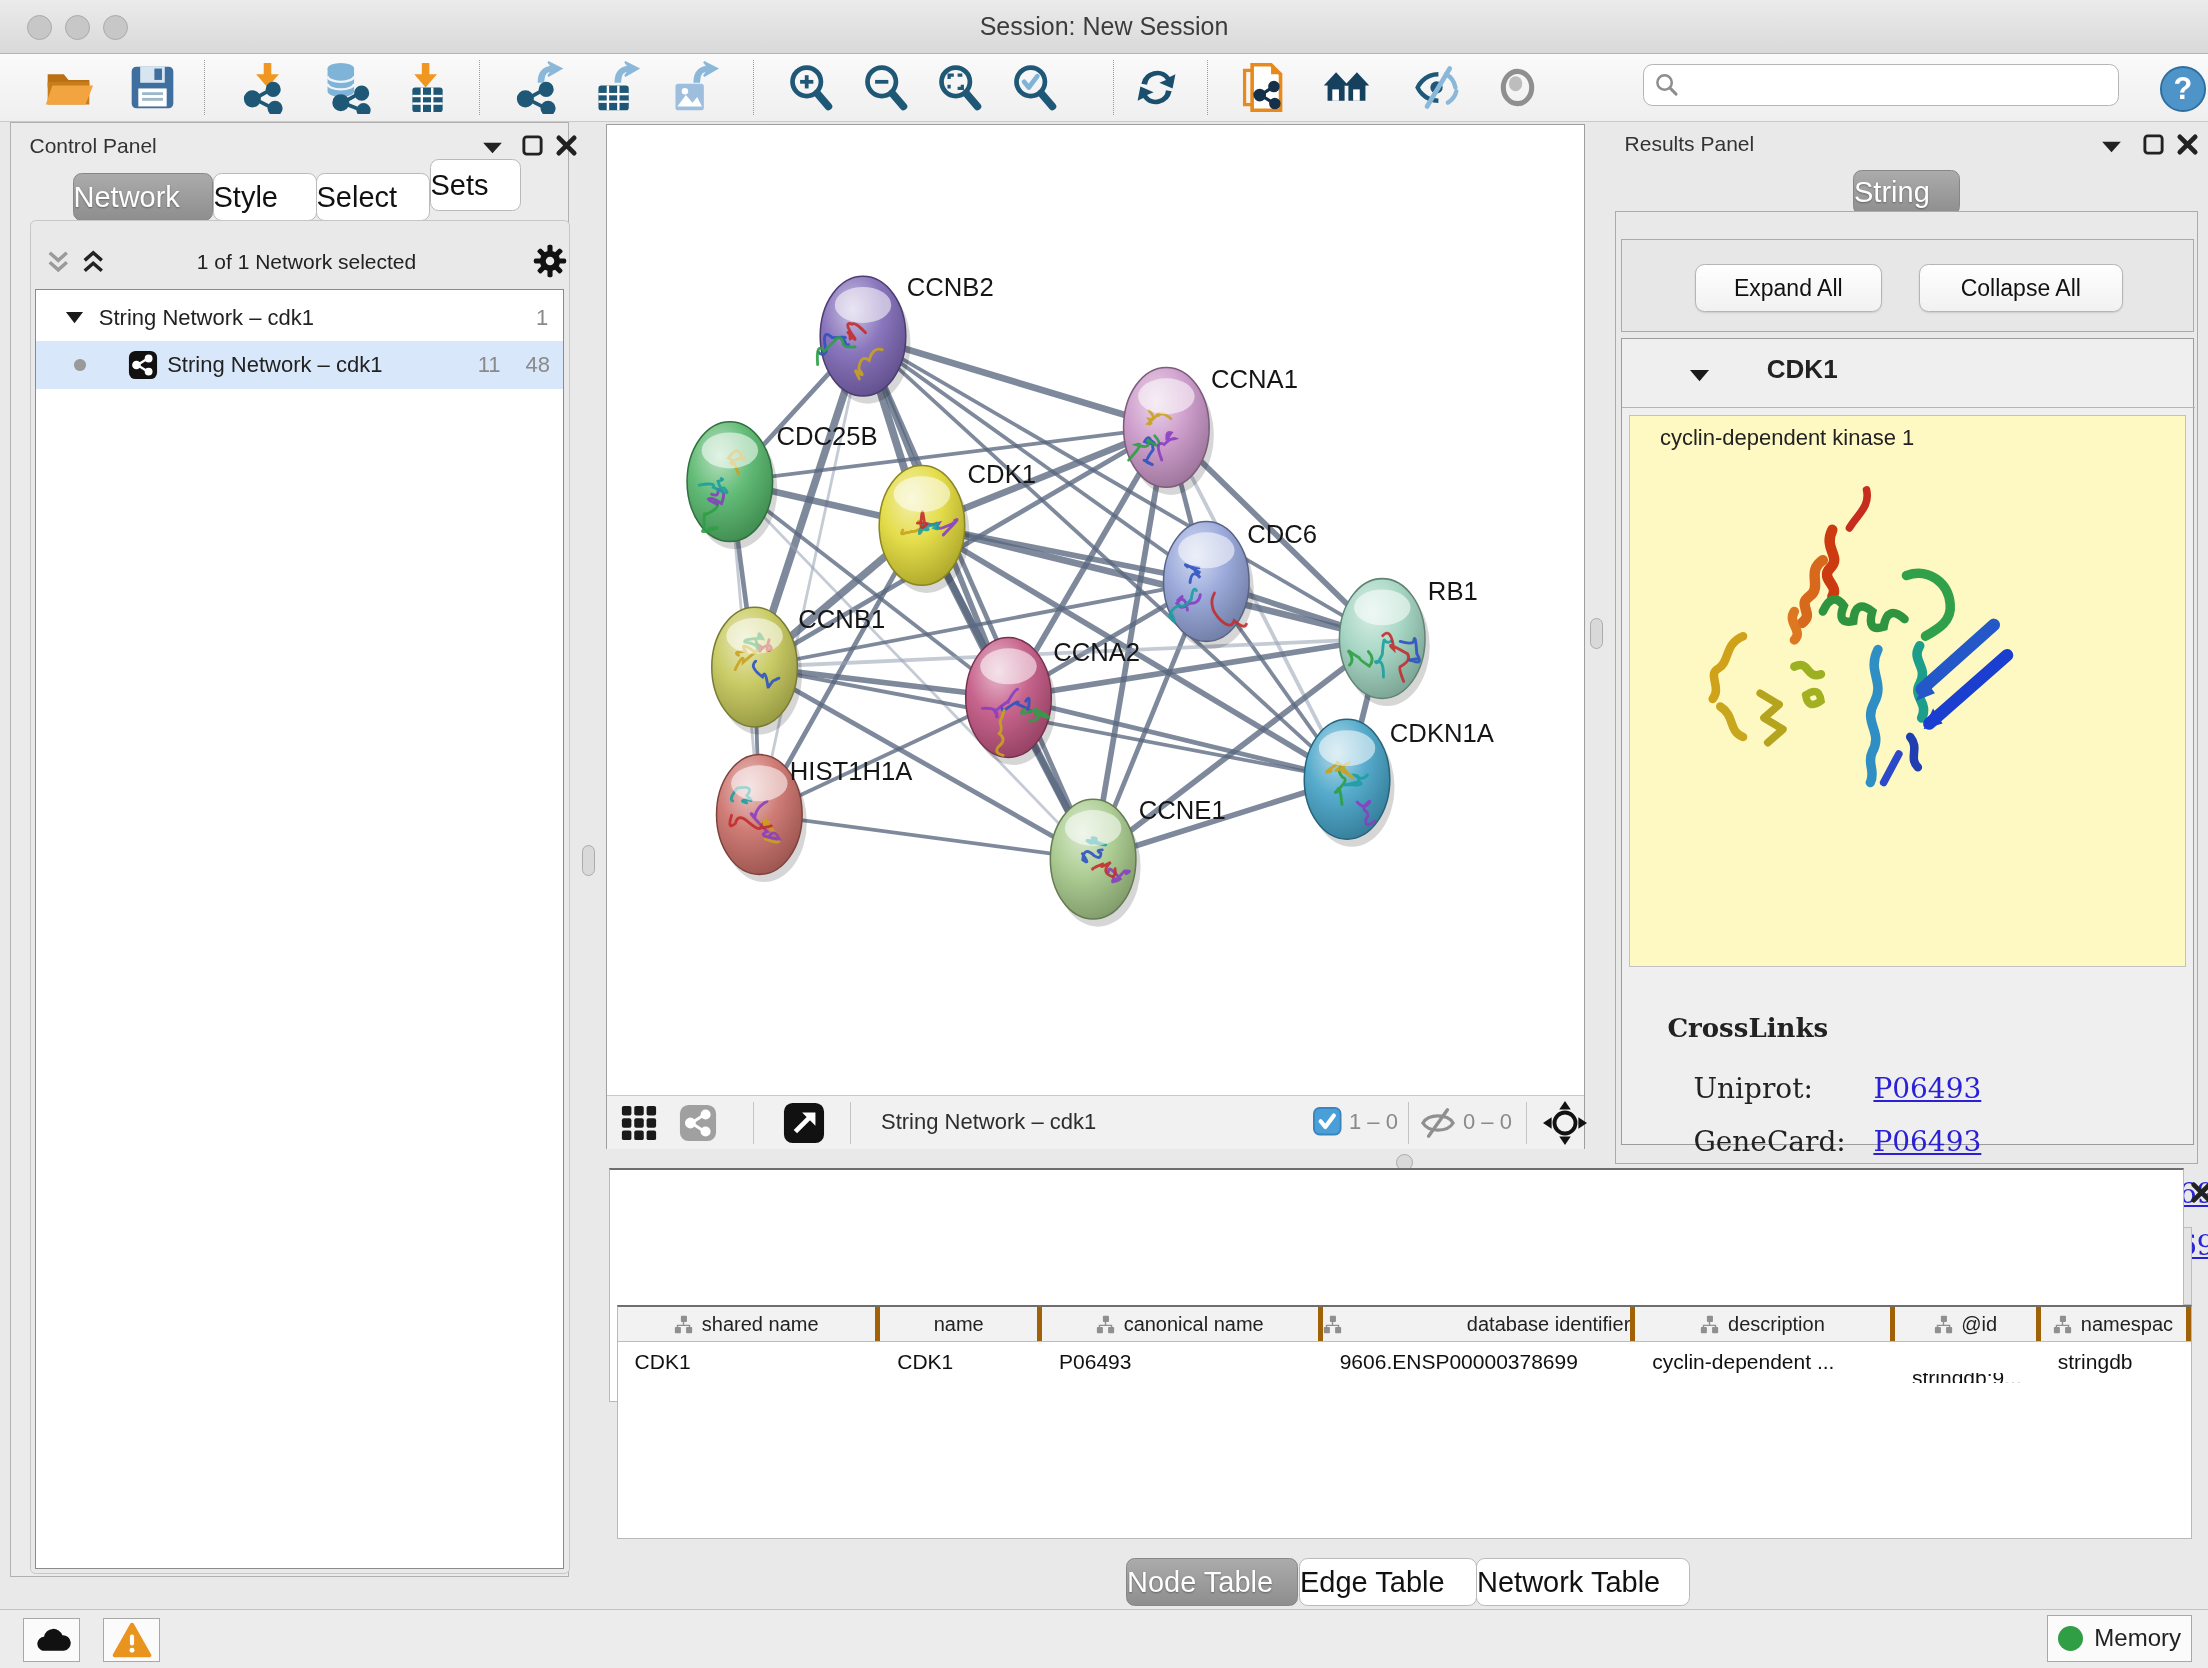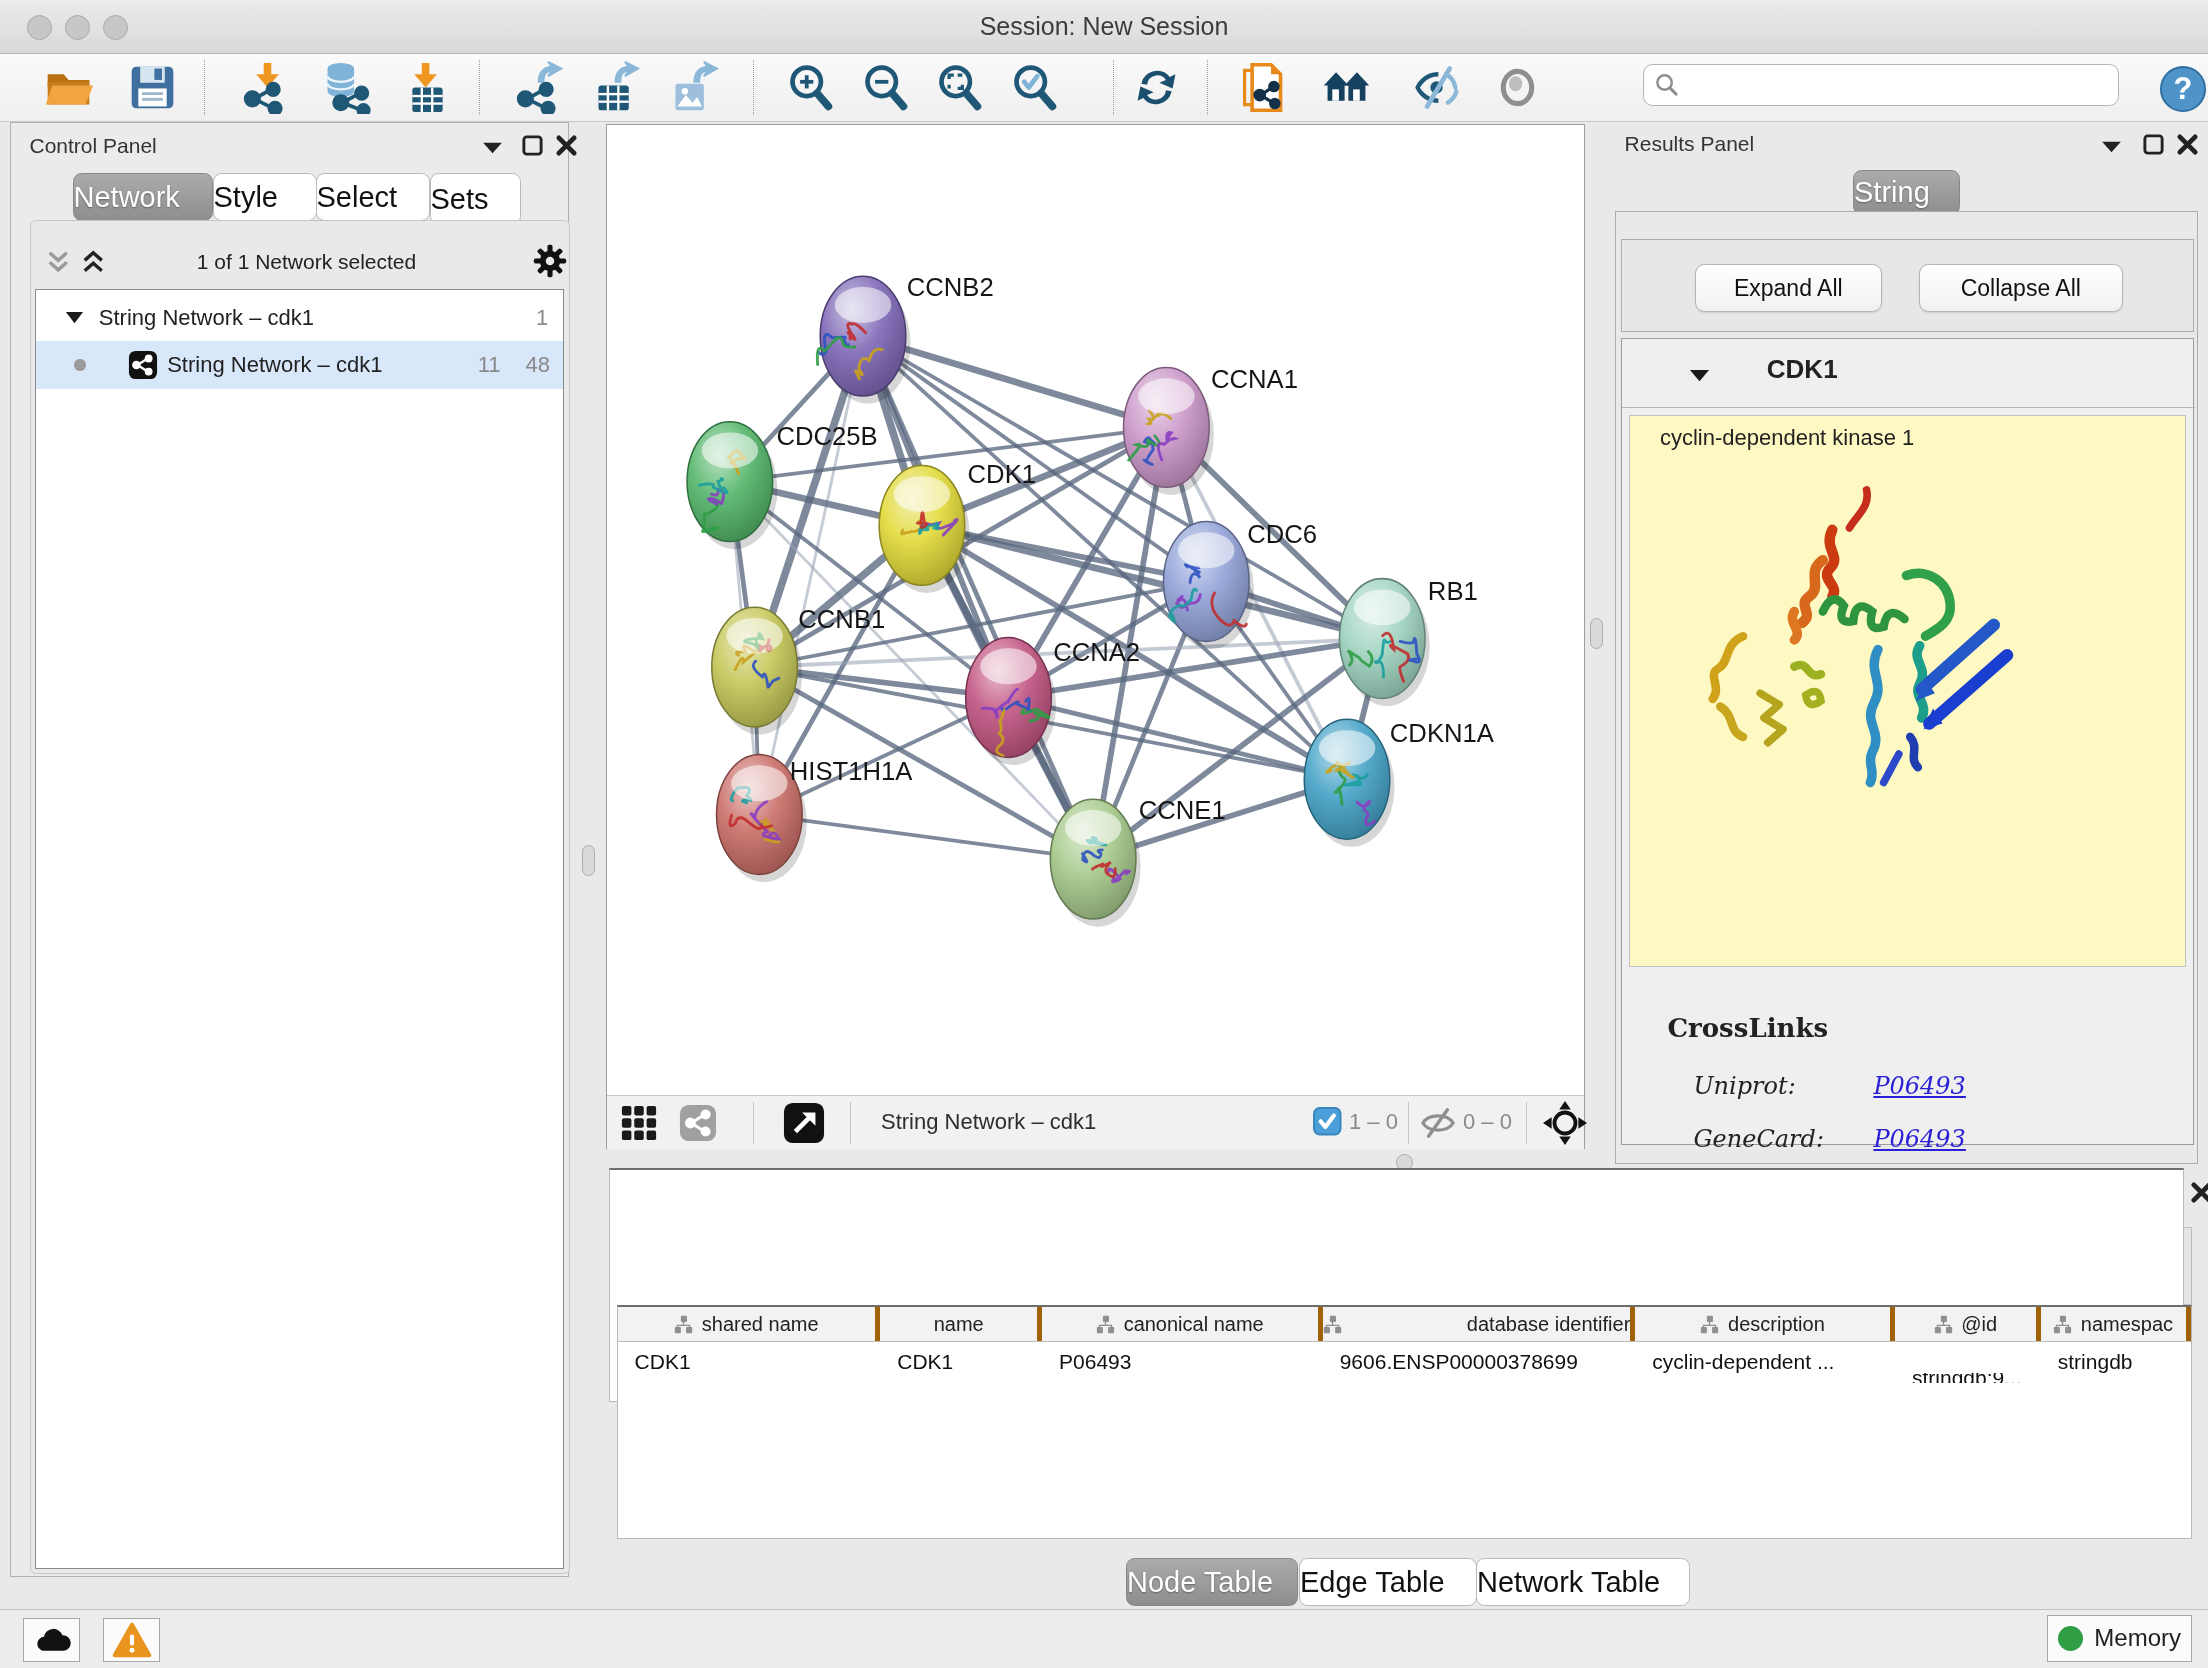--- a/index.html
+++ b/index.html
@@ -42,21 +42,21 @@
   .nbnum{color:#8a8a8a;}
   .knob{position:absolute;background:#d9d9d9;border:1px solid #ababab;border-radius:7.6px;}
   
   .rpanel{left:1617px;top:122px;width:590px;height:1042px;}
   .rbox{position:absolute;box-sizing:border-box;border:1px solid #ababab;background:#e7e7e7;}
   .btn{position:absolute;box-sizing:border-box;background:linear-gradient(#ffffff,#f1f1f1);
        border:1px solid #b5b5b5;border-radius:9.5px;display:flex;align-items:center;justify-content:center;
        font-size:23px;color:#111;box-shadow:0 1px 1.9px rgba(0,0,0,.12);}
   .serif{font-family:"DejaVu Serif","Liberation Serif",serif;}
   .xlink{color:#2a21d6;text-decoration:underline;}
-  .clrow{position:absolute;font-size:24px;font-style:italic;}
+  .clrow{position:absolute;font-size:28px;}
   
   .tpanel{left:609px;top:1168px;width:1588px;height:384px;}
   .ttoolbar{position:absolute;left:7.6px;top:59px;width:1575px;height:78px;background:#e4e4e4;
             border:1px solid #bdbdbd;box-sizing:border-box;}
   .tablebox{position:absolute;left:7.6px;top:137px;width:1575px;height:234px;background:#fff;
             border:1px solid #b9b9b9;border-top:2.9px solid #6e6e6e;box-sizing:border-box;}
   .thead{position:absolute;left:0;top:0;width:100%;height:34px;background:#f2f2f2;border-bottom:1px solid #bdbdbd;display:flex;}
   .th{box-sizing:border-box;border-right:5px solid #a16207;display:flex;align-items:center;justify-content:center;
       gap:8.6px;font-size:20px;color:#222;overflow:hidden;white-space:nowrap;}
   .trow{position:absolute;left:0;top:34px;width:100%;height:42px;display:flex;}
@@ -270,21 +270,21 @@
     <div id="control-tabs">
         <div class="tab sel" style="left: 62px; top: 50px; width: 140px; height: 48px;">
           <span>Network</span>
         </div>
         <div class="tab" style="left: 202px; top: 50px; width: 104px; height: 48px;">
           <span>Style</span>
         </div>
         <div class="tab" style="left: 305px; top: 50px; width: 114px; height: 48px;">
           <span>Select</span>
         </div>
-        <div class="tab" style="left: 419px; top: 50px; width: 91px; height: 52px;">
+        <div class="tab" style="left: 419px; top: 36px; width: 91px; height: 52px;">
           <span>Sets</span>
         </div>
       </div>
 
     <div class="cp-inner">
 
       <svg class="picon" style="left:13.3px;top:27px" width="28.5" height="28.5" viewBox="0 0 30 30">
         <path d="M6 5 l9 8 9 -8 M6 15 l9 8 9 -8" fill="none" stroke="#9a9a9a" stroke-width="3.6"></path>
       </svg>
       <svg class="picon" style="left:48px;top:27px" width="28.5" height="28.5" viewBox="0 0 30 30">

